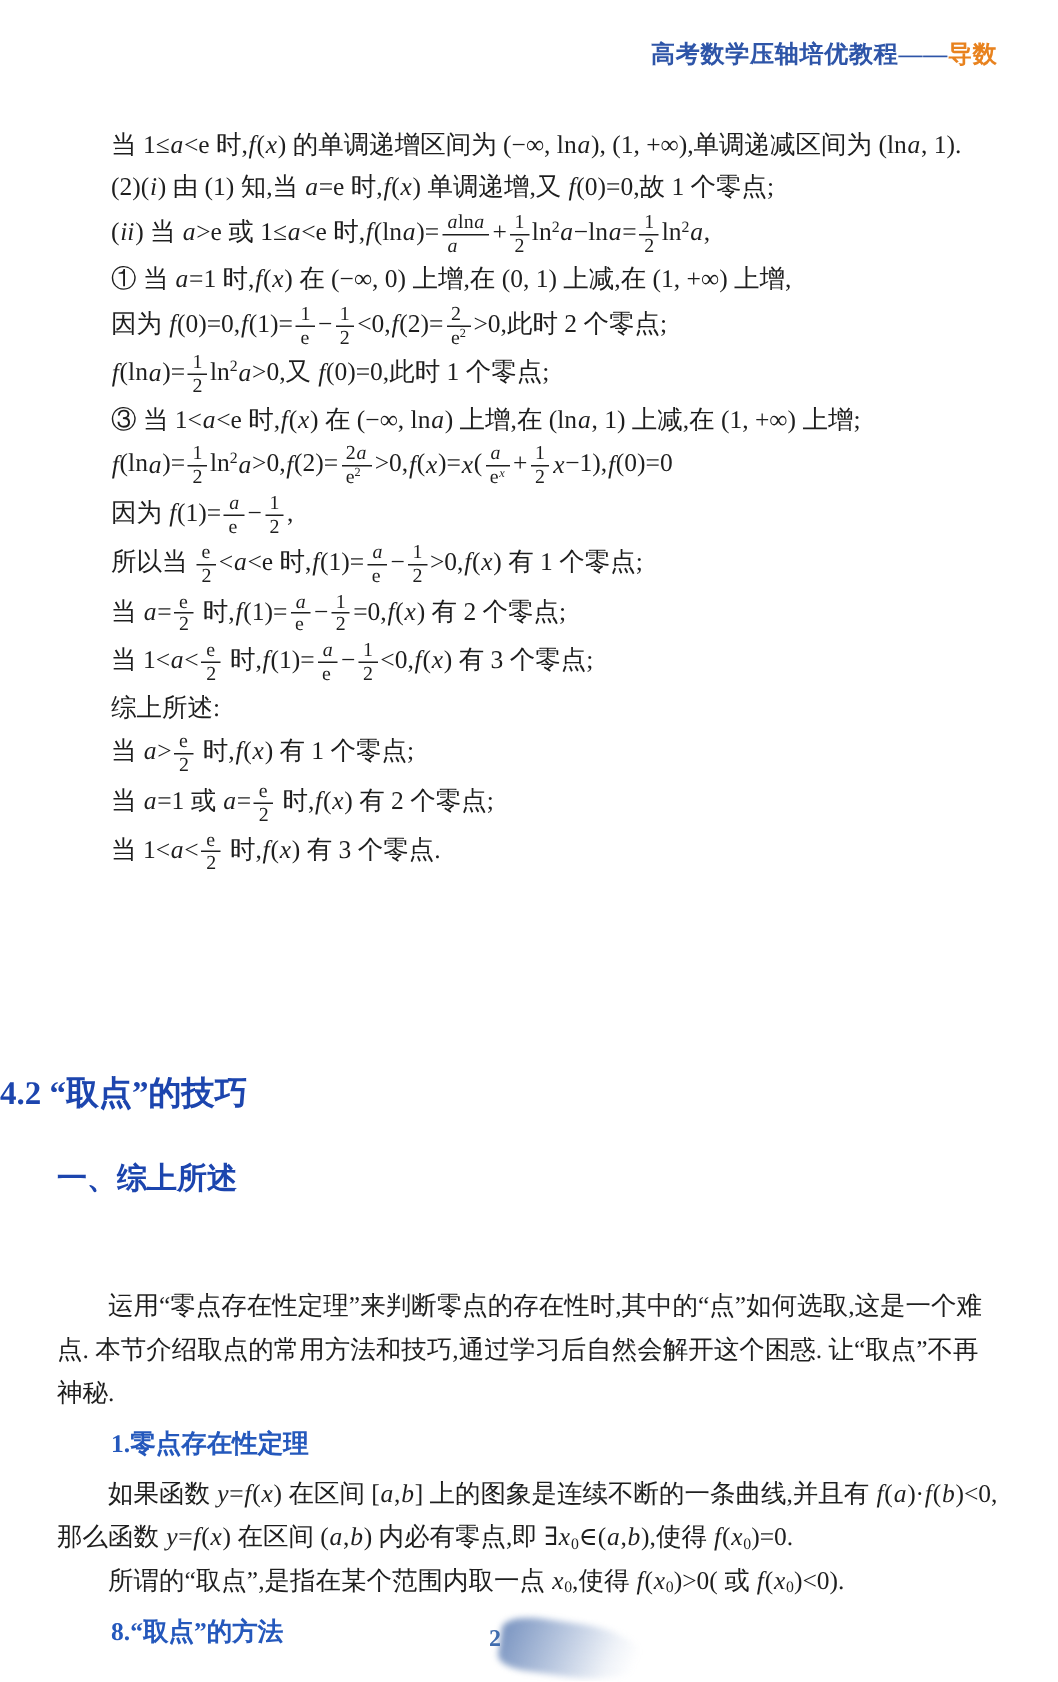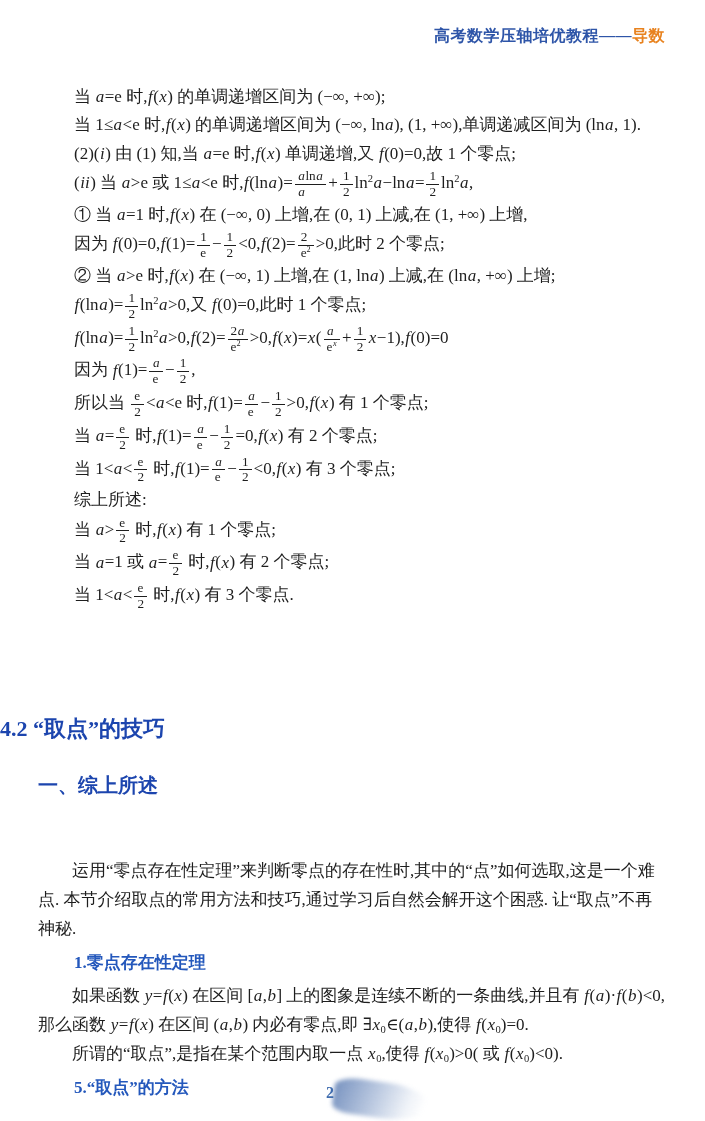--- a/index.html
+++ b/index.html
@@ -62,28 +62,27 @@
 <body>
 
 <div class="page">
 
   <div class="header">
     <span class="main">高考数学压轴培优教程——</span><span class="accent">导数</span>
   </div>
 
   <div class="solution">
 
-  <div class="sline">当 <i>a</i>=e 时,<i>f</i>(<i>x</i>) 的单调递增区间为 (−∞, +∞);</div>
       <div class="sline">当 1≤<i>a</i>&lt;e 时,<i>f</i>(<i>x</i>) 的单调递增区间为 (−∞, ln<i>a</i>), (1, +∞),单调递减区间为 (ln<i>a</i>, 1).</div>
       <div class="sline">(2)(<i>i</i>) 由 (1) 知,当 <i>a</i>=e 时,<i>f</i>(<i>x</i>) 单调递增,又 <i>f</i>(0)=0,故 1 个零点;</div>
       <div class="sline">(<i>ii</i>) 当 <i>a</i>&gt;e 或 1≤<i>a</i>&lt;e 时,<i>f</i>(ln<i>a</i>)=<span class="frac"><span class="num"><i>a</i>ln<i>a</i></span><span class="den"><i>a</i></span></span>+<span class="frac"><span class="num">1</span><span class="den">2</span></span>ln<sup>2</sup><i>a</i>−ln<i>a</i>=<span class="frac"><span class="num">1</span><span class="den">2</span></span>ln<sup>2</sup><i>a</i>,</div>
       <div class="sline">① 当 <i>a</i>=1 时,<i>f</i>(<i>x</i>) 在 (−∞, 0) 上增,在 (0, 1) 上减,在 (1, +∞) 上增,</div>
       <div class="sline">因为 <i>f</i>(0)=0,<i>f</i>(1)=<span class="frac"><span class="num">1</span><span class="den">e</span></span>−<span class="frac"><span class="num">1</span><span class="den">2</span></span>&lt;0,<i>f</i>(2)=<span class="frac"><span class="num">2</span><span class="den">e<sup>2</sup></span></span>&gt;0,此时 2 个零点;</div>
-      <div class="sline">② 当 <i>a</i>&gt;e 时,<i>f</i>(<i>x</i>) 在 (−∞, 1) 上增,在 (1, ln<i>a</i>) 上减,在 (ln<i>a</i>, +∞) 上增;</div>
       <div class="sline"><i>f</i>(ln<i>a</i>)=<span class="frac"><span class="num">1</span><span class="den">2</span></span>ln<sup>2</sup><i>a</i>&gt;0,又 <i>f</i>(0)=0,此时 1 个零点;</div>
+      <div class="sline">③ 当 1&lt;<i>a</i>&lt;e 时,<i>f</i>(<i>x</i>) 在 (−∞, ln<i>a</i>) 上增,在 (ln<i>a</i>, 1) 上减,在 (1, +∞) 上增;</div>
       <div class="sline"><i>f</i>(ln<i>a</i>)=<span class="frac"><span class="num">1</span><span class="den">2</span></span>ln<sup>2</sup><i>a</i>&gt;0,<i>f</i>(2)=<span class="frac"><span class="num">2<i>a</i></span><span class="den">e<sup>2</sup></span></span>&gt;0,<i>f</i>(<i>x</i>)=<i>x</i>(<span class="frac"><span class="num"><i>a</i></span><span class="den">e<sup><i>x</i></sup></span></span>+<span class="frac"><span class="num">1</span><span class="den">2</span></span><i>x</i>−1),<i>f</i>(0)=0</div>
       <div class="sline">因为 <i>f</i>(1)=<span class="frac"><span class="num"><i>a</i></span><span class="den">e</span></span>−<span class="frac"><span class="num">1</span><span class="den">2</span></span>,</div>
       <div class="sline">所以当 <span class="frac"><span class="num">e</span><span class="den">2</span></span>&lt;<i>a</i>&lt;e 时,<i>f</i>(1)=<span class="frac"><span class="num"><i>a</i></span><span class="den">e</span></span>−<span class="frac"><span class="num">1</span><span class="den">2</span></span>&gt;0,<i>f</i>(<i>x</i>) 有 1 个零点;</div>
       <div class="sline">当 <i>a</i>=<span class="frac"><span class="num">e</span><span class="den">2</span></span> 时,<i>f</i>(1)=<span class="frac"><span class="num"><i>a</i></span><span class="den">e</span></span>−<span class="frac"><span class="num">1</span><span class="den">2</span></span>=0,<i>f</i>(<i>x</i>) 有 2 个零点;</div>
       <div class="sline">当 1&lt;<i>a</i>&lt;<span class="frac"><span class="num">e</span><span class="den">2</span></span> 时,<i>f</i>(1)=<span class="frac"><span class="num"><i>a</i></span><span class="den">e</span></span>−<span class="frac"><span class="num">1</span><span class="den">2</span></span>&lt;0,<i>f</i>(<i>x</i>) 有 3 个零点;</div>
       <div class="sline">综上所述:</div>
       <div class="sline">当 <i>a</i>&gt;<span class="frac"><span class="num">e</span><span class="den">2</span></span> 时,<i>f</i>(<i>x</i>) 有 1 个零点;</div>
       <div class="sline">当 <i>a</i>=1 或 <i>a</i>=<span class="frac"><span class="num">e</span><span class="den">2</span></span> 时,<i>f</i>(<i>x</i>) 有 2 个零点;</div>
       <div class="sline">当 1&lt;<i>a</i>&lt;<span class="frac"><span class="num">e</span><span class="den">2</span></span> 时,<i>f</i>(<i>x</i>) 有 3 个零点.</div>
     </div>
@@ -91,19 +90,19 @@
   <h2 class="section-title">4.2 “取点”的技巧</h2>
 
   <h3 class="knowledge-heading">一、综上所述</h3>
 
   <div class="knowledge">
 
   <div class="para">运用“零点存在性定理”来判断零点的存在性时,其中的“点”如何选取,这是一个难点. 本节介绍取点的常用方法和技巧,通过学习后自然会解开这个困惑. 让“取点”不再神秘.</div>
       <div class="subhead">1.零点存在性定理</div>
       <div class="para">如果函数 <i>y</i>=<i>f</i>(<i>x</i>) 在区间 [<i>a</i>,<i>b</i>] 上的图象是连续不断的一条曲线,并且有 <i>f</i>(<i>a</i>)·<i>f</i>(<i>b</i>)&lt;0,那么函数 <i>y</i>=<i>f</i>(<i>x</i>) 在区间 (<i>a</i>,<i>b</i>) 内必有零点,即 ∃<i>x</i><sub>0</sub>∈(<i>a</i>,<i>b</i>),使得 <i>f</i>(<i>x</i><sub>0</sub>)=0.</div>
       <div class="para">所谓的“取点”,是指在某个范围内取一点 <i>x</i><sub>0</sub>,使得 <i>f</i>(<i>x</i><sub>0</sub>)&gt;0( 或 <i>f</i>(<i>x</i><sub>0</sub>)&lt;0).</div>
-      <div class="subhead">5.“取点”的方法</div>
+      <div class="subhead">8.“取点”的方法</div>
     </div>
 
   <span class="page-number">2</span>
   <span class="swoosh"></span>
 
 </div>
 
 </body></html>

